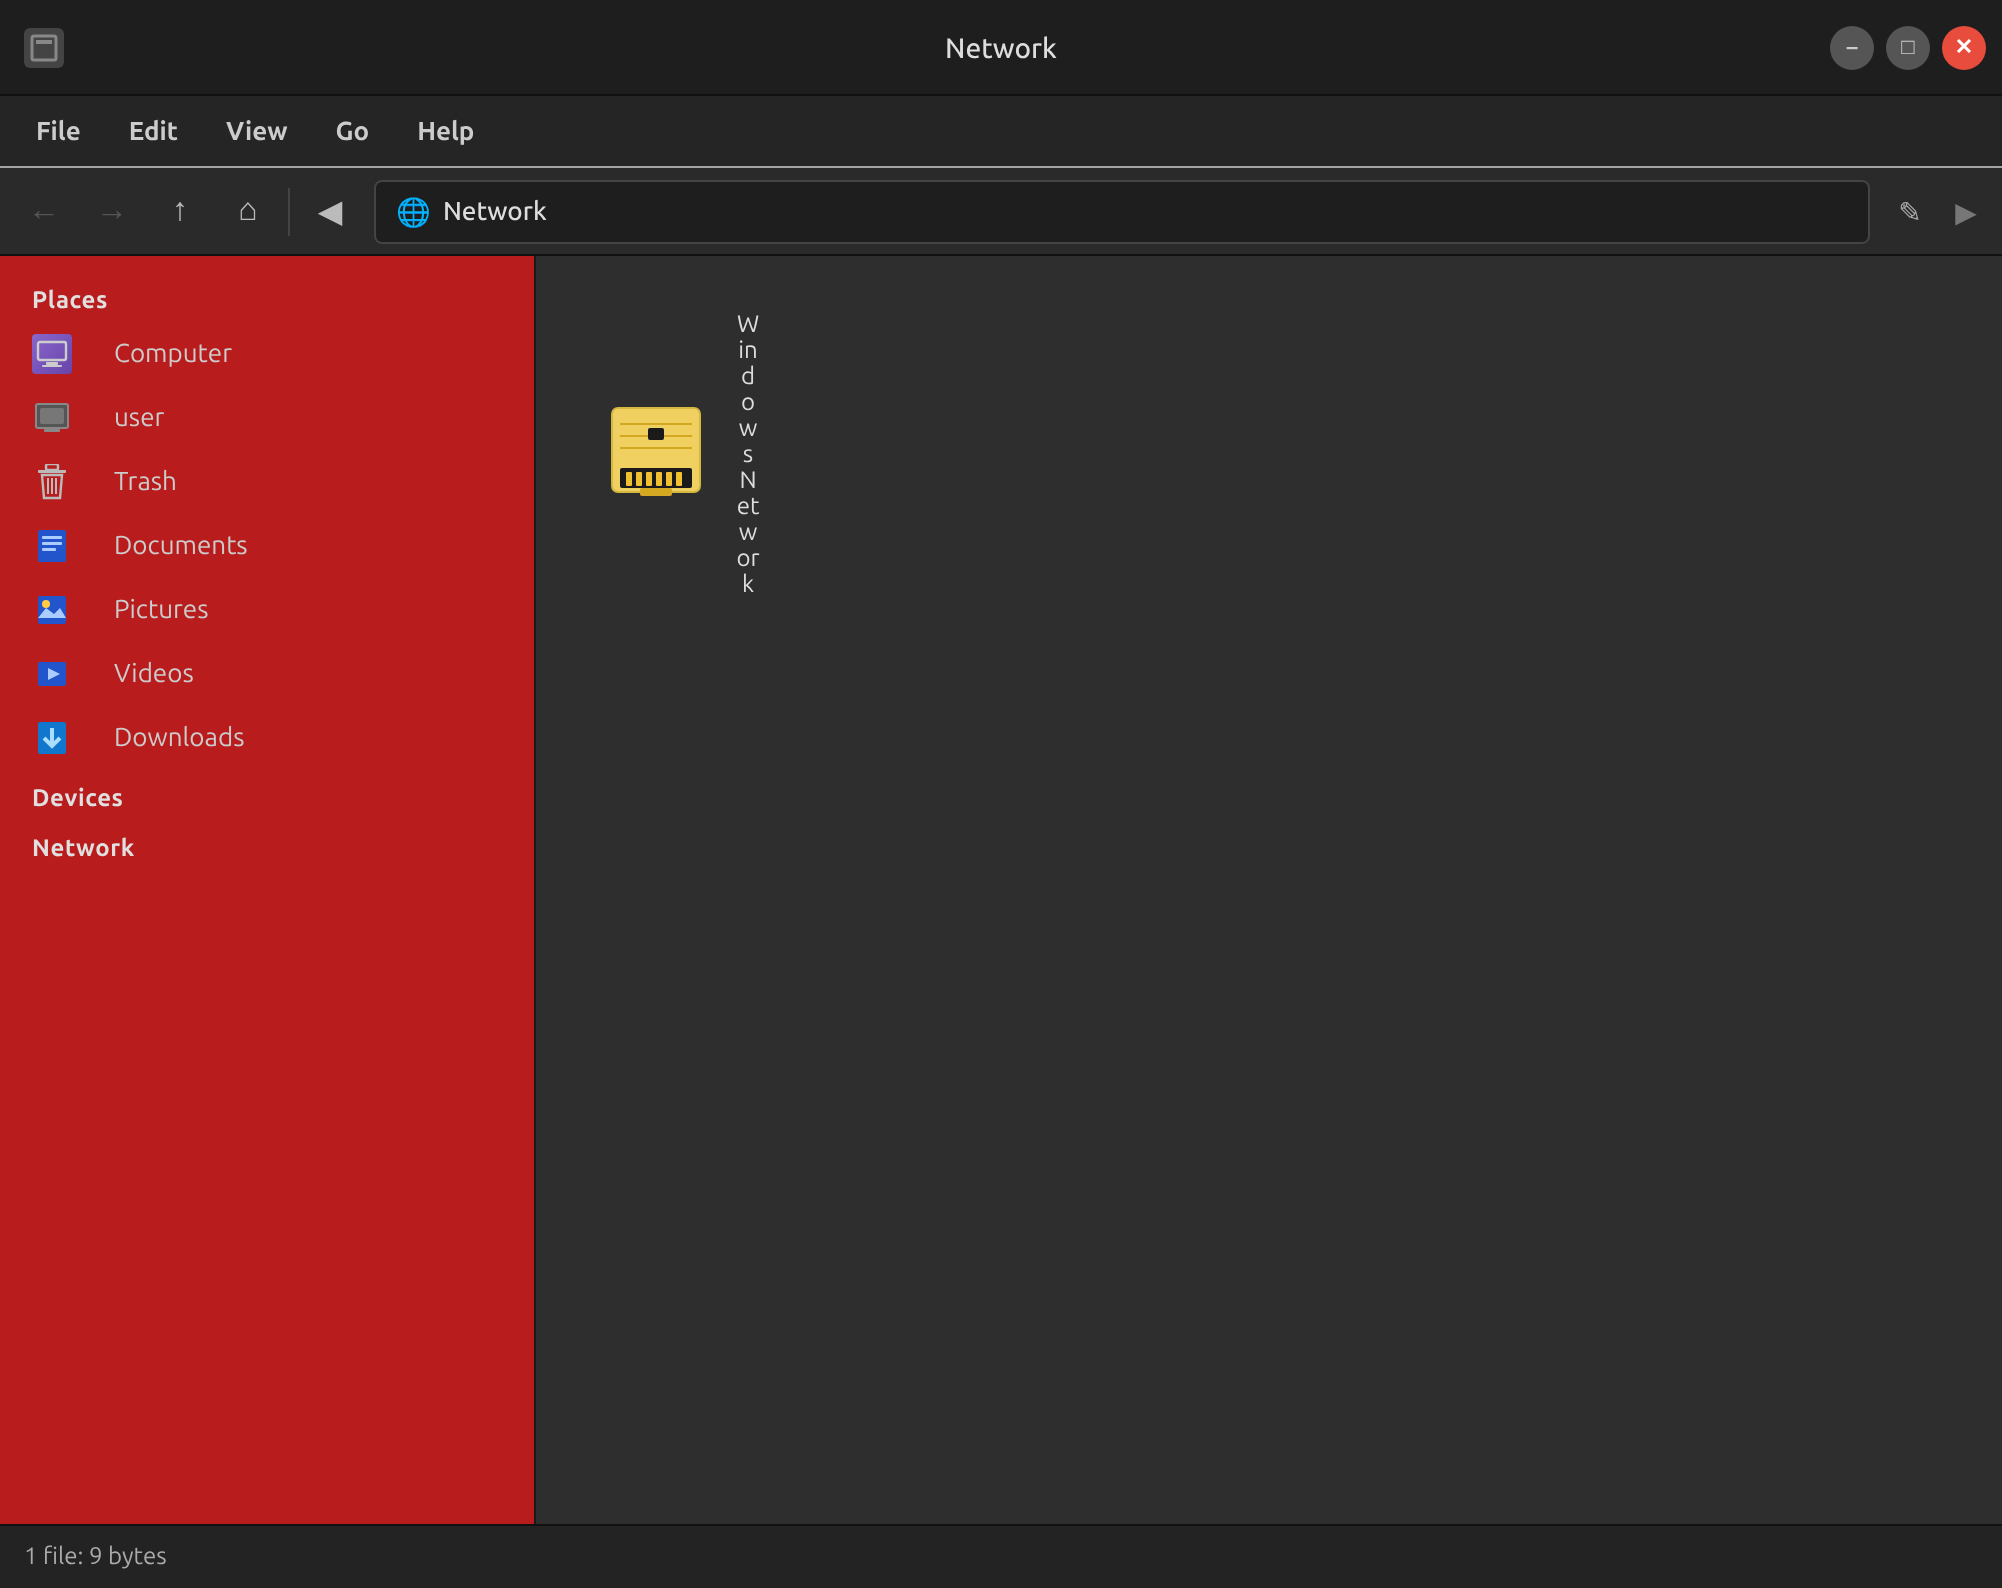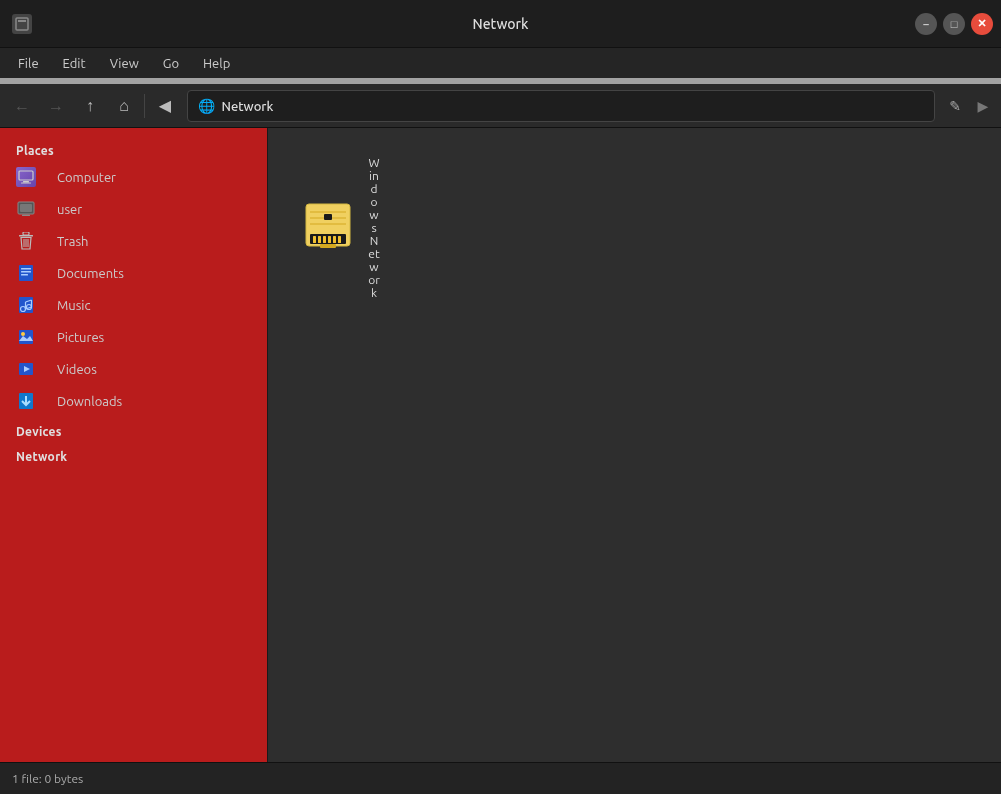--- a/index.html
+++ b/index.html
@@ -62,21 +62,22 @@
     .win-btn-close { background: #e74c3c; color: white; }
 
     
     .menubar {
       height: 36px;
       background: #252525;
       display: flex;
       align-items: center;
       padding: 0 8px;
       gap: 4px;
-      border-bottom: 6px solid #a3a3a3;
+      border-bottom: 1px solid #a3a3a3;
+      font-weight: bold;
     }
     .menu-item {
       padding: 4px 10px;
       font-size: 13px;
       color: #ccc;
       cursor: pointer;
       border-radius: 3px;
     }
 
     
@@ -358,34 +359,20 @@
         <svg width="18" height="18" viewBox="0 0 18 18">
           <rect x="2" y="1" width="14" height="16" rx="1" fill="#2255cc"></rect>
           <rect x="4" y="4" width="10" height="1.5" rx="0.5" fill="#aaccff"></rect>
           <rect x="4" y="7" width="10" height="1.5" rx="0.5" fill="#aaccff"></rect>
           <rect x="4" y="10" width="7" height="1.5" rx="0.5" fill="#aaccff"></rect>
         </svg>
       </div>
       <span class="sidebar-item-label">Documents</span>
     </div>
 
-    <div class="sidebar-item">
-      <div class="sidebar-icon">
-        <svg width="18" height="18" viewBox="0 0 18 18">
-          <rect x="2" y="1" width="14" height="16" rx="1" fill="#2255cc"></rect>
-          <circle cx="6" cy="13" r="2.5" fill="none" stroke="#aaccff" stroke-width="1.2"></circle>
-          <circle cx="12" cy="11" r="2.5" fill="none" stroke="#aaccff" stroke-width="1.2"></circle>
-          <line x1="8.5" y1="13" x2="14.5" y2="11" stroke="#aaccff" stroke-width="1.2"></line>
-          <line x1="8.5" y1="6" x2="14.5" y2="4" stroke="#aaccff" stroke-width="1.2"></line>
-          <line x1="8.5" y1="6" x2="8.5" y2="13" stroke="#aaccff" stroke-width="1.2"></line>
-          <line x1="14.5" y1="4" x2="14.5" y2="11" stroke="#aaccff" stroke-width="1.2"></line>
-        </svg>
-      </div>
-      <span class="sidebar-item-label">Music</span>
-    </div>
 
     <div class="sidebar-item">
       <div class="sidebar-icon">
         <svg width="18" height="18" viewBox="0 0 18 18">
           <rect x="2" y="2" width="14" height="14" rx="1" fill="#2255cc"></rect>
           <circle cx="6" cy="6" r="2" fill="#ffcc44"></circle>
           <path d="M2 13 L6 8 L10 11 L13 8 L16 13 Z" fill="#aaccff"></path>
         </svg>
       </div>
       <span class="sidebar-item-label">Pictures</span>
@@ -446,14 +433,14 @@
           <rect x="28" y="18" width="8" height="6" rx="1" fill="#1a1a1a"></rect>
         </svg>
       </div>
       <span class="file-label">Windows Network</span>
     </div>
 
   </div>
 </div>
 
 <div class="statusbar">
-  <span class="statusbar-text">1 file: 0 bytes</span>
+  <span class="statusbar-text">1 file: 9 bytes</span>
 </div>
 
 </body></html>

